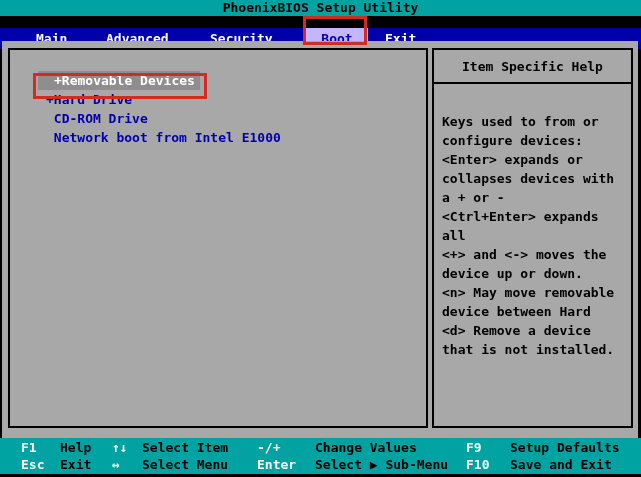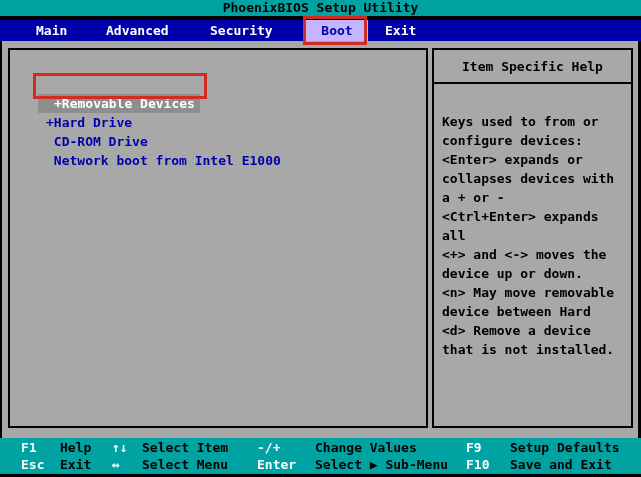--- a/index.html
+++ b/index.html
@@ -13,39 +13,39 @@
     font-size:13px;
   }
   
   .title-bar {
     position:absolute; left:0; top:2; width:641px; height:16px;
     background:#00a2a2; color:#000;
     text-align:center; line-height:16px;
   }
   
   .menu-bar {
-    position:absolute; left:0; top:20px; width:641px; height:21px;
+    position:absolute; left:0; top:28px; width:641px; height:21px;
     background:#0000aa; color:#fff;
   }
   .menu-item { position:absolute; top:0; height:21px; line-height:21px; cursor:default; }
   .menu-item.m0 { left:36px; }
   .menu-item.m1 { left:106px; }
   .menu-item.m2 { left:210px; }
   .menu-item.m3 { left:306px; width:62px; text-align:center; background:#c4b5fd; color:#0000aa; }
   .menu-item.m4 { left:385px; }
   
   .content {
     position:absolute; left:2px; top:41px; width:636px; height:397px;
     background:#a8a8a8;
   }
   .main-panel {
     position:absolute; left:6px; top:7px; width:420px; height:380px;
     border:2px solid #000; background:#a8a8a8;
   }
-  .boot-list { position:absolute; left:36px; top:44px; }
+  .boot-list { position:absolute; left:36px; top:21px; }
   .boot-row {
     height:19px; line-height:19px; white-space:pre;
     color:#0000aa; cursor:default;
   }
   .boot-row .hl {
     position:relative; left:-8px; display:inline-block;
     height:19px; line-height:19px;
     background:#8e8e8e; color:#fff;
     padding:0 5px 0 16px; white-space:pre;
   }

